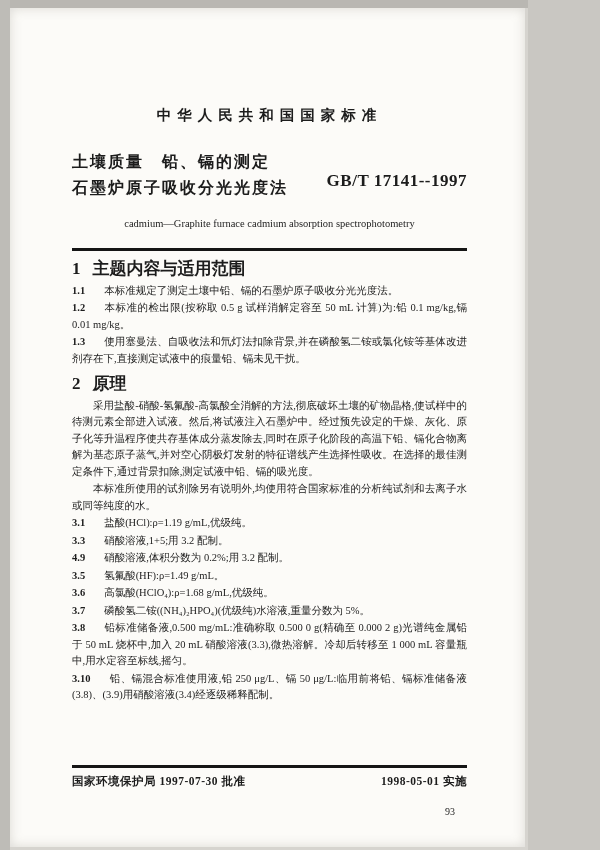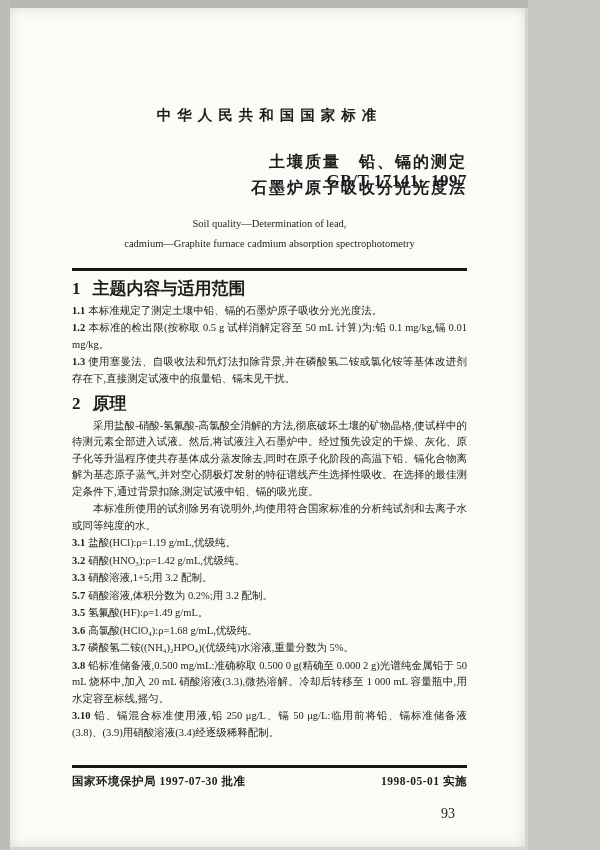--- a/index.html
+++ b/index.html
@@ -17,44 +17,44 @@
     box-shadow:inset 0 0 12px rgba(120,115,105,.25);
   }
   .content{position:absolute;left:62px;right:58px;top:0;bottom:0;}
 
   .std-type{
     margin-top:98px;text-align:center;
     font-size:14.5px;font-weight:bold;letter-spacing:6px;
   }
   .title-wrap{position:relative;margin-top:24px;}
   .title-cn{
-    text-align:right;font-weight:bold;font-size:16px;line-height:26px;letter-spacing:2px;
+    text-align:left;font-weight:bold;font-size:16px;line-height:26px;letter-spacing:2px;
   }
   .std-number{
     position:absolute;right:0;top:22px;
     font-size:17px;font-weight:bold;letter-spacing:.5px;
   }
   .title-en{margin-top:13px;text-align:center;font-size:10.5px;line-height:20px;color:#222;}
 
   .rule{border:none;height:3px;background:#151515;margin:14px 0 0 0;}
 
   .doc-body{margin-top:10px;font-size:10.5px;line-height:16.5px;text-align:justify;}
   .sec-heading{font-weight:bold;font-size:17px;margin:9px 0 5px 0;}
   .sec-heading .sec-num{margin-right:12px;}
   .para{margin:0 0 1px 0;}
   .para.indent{text-indent:2em;}
-  .clause-num{font-weight:bold;margin-right:3px;white-space:nowrap;}
+  .clause-num{font-weight:bold;margin-right:19px;white-space:nowrap;}
 
   .footer-rule{position:absolute;left:62px;right:58px;top:757px;height:2.5px;background:#151515;}
   .footer-row{
     position:absolute;left:62px;right:58px;top:766px;
     display:flex;justify-content:space-between;
     font-weight:bold;font-size:11.5px;letter-spacing:.5px;gap:32px;
   }
-  .page-num{position:absolute;right:70px;top:798px;font-size:14px;}
+  .page-num{position:absolute;right:70px;top:798px;font-size:10px;}
 
   
   .edge-top{position:absolute;left:0;top:0;width:100%;height:8px;background:#b9b7b2;}
   .edge-left{position:absolute;left:0;top:0;width:10px;height:100%;background:#beBCb7;background:#bebcb7;}
 </style>
 </head>
 <body>
 
 <div class="scan">
   <div class="edge-top"></div>
@@ -67,38 +67,36 @@
 
       <div class="title-wrap">
         <div class="title-cn">
           <div>土壤质量　铅、镉的测定</div>
           <div>石墨炉原子吸收分光光度法</div>
         </div>
         <div class="std-number">GB/T 17141--1997</div>
       </div>
 
       <div class="title-en">
-        <div>Soil quality—Determination of lead,</div>
         <div>cadmium—Graphite furnace cadmium absorption spectrophotometry</div>
       </div>
 
       <hr class="rule">
 
       <div class="doc-body" id="doc-body">
           <div class="sec-heading"><span class="sec-num">1</span>主题内容与适用范围</div>
           <p class="para"><span class="clause-num">1.1</span>本标准规定了测定土壤中铅、镉的石墨炉原子吸收分光光度法。</p>
           <p class="para"><span class="clause-num">1.2</span>本标准的检出限(按称取 0.5 g 试样消解定容至 50 mL 计算)为:铅 0.1 mg/kg,镉 0.01 mg/kg。</p>
           <p class="para"><span class="clause-num">1.3</span>使用塞曼法、自吸收法和氘灯法扣除背景,并在磷酸氢二铵或氯化铵等基体改进剂存在下,直接测定试液中的痕量铅、镉未见干扰。</p>
           <div class="sec-heading"><span class="sec-num">2</span>原理</div>
           <p class="para indent">采用盐酸-硝酸-氢氟酸-高氯酸全消解的方法,彻底破坏土壤的矿物晶格,使试样中的待测元素全部进入试液。然后,将试液注入石墨炉中。经过预先设定的干燥、灰化、原子化等升温程序使共存基体成分蒸发除去,同时在原子化阶段的高温下铅、镉化合物离解为基态原子蒸气,并对空心阴极灯发射的特征谱线产生选择性吸收。在选择的最佳测定条件下,通过背景扣除,测定试液中铅、镉的吸光度。</p>
           <p class="para indent">本标准所使用的试剂除另有说明外,均使用符合国家标准的分析纯试剂和去离子水或同等纯度的水。</p>
           <p class="para"><span class="clause-num">3.1</span>盐酸(HCl):ρ=1.19 g/mL,优级纯。</p>
-          <p class="para"><span class="clause-num">3.2</span>硝酸(HNO₃):ρ=1.42 g/mL,优级纯。</p>
           <p class="para"><span class="clause-num">3.3</span>硝酸溶液,1+5;用 3.2 配制。</p>
-          <p class="para"><span class="clause-num">5.7</span>硝酸溶液,体积分数为 0.2%;用 3.2 配制。</p>
+          <p class="para"><span class="clause-num">4.9</span>硝酸溶液,体积分数为 0.2%;用 3.2 配制。</p>
           <p class="para"><span class="clause-num">3.5</span>氢氟酸(HF):ρ=1.49 g/mL。</p>
           <p class="para"><span class="clause-num">3.6</span>高氯酸(HClO₄):ρ=1.68 g/mL,优级纯。</p>
           <p class="para"><span class="clause-num">3.7</span>磷酸氢二铵((NH₄)₂HPO₄)(优级纯)水溶液,重量分数为 5%。</p>
           <p class="para"><span class="clause-num">3.8</span>铅标准储备液,0.500 mg/mL:准确称取 0.500 0 g(精确至 0.000 2 g)光谱纯金属铅于 50 mL 烧杯中,加入 20 mL 硝酸溶液(3.3),微热溶解。冷却后转移至 1 000 mL 容量瓶中,用水定容至标线,摇匀。</p>
           <p class="para"><span class="clause-num">3.10</span>铅、镉混合标准使用液,铅 250 μg/L、镉 50 μg/L:临用前将铅、镉标准储备液(3.8)、(3.9)用硝酸溶液(3.4)经逐级稀释配制。</p>
         </div>
     </div>
 
     <div class="footer-rule"></div>
     <div class="footer-row">

